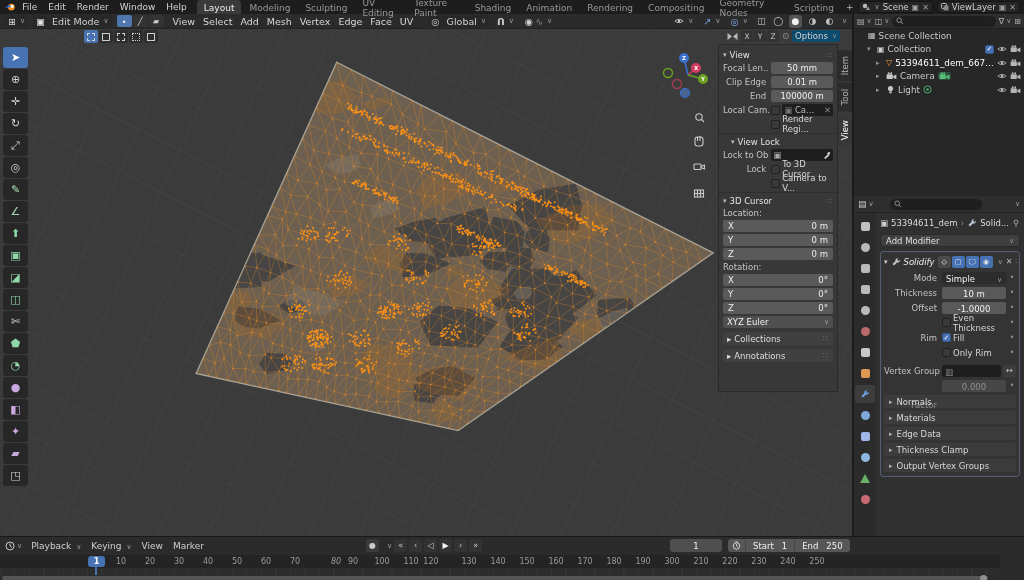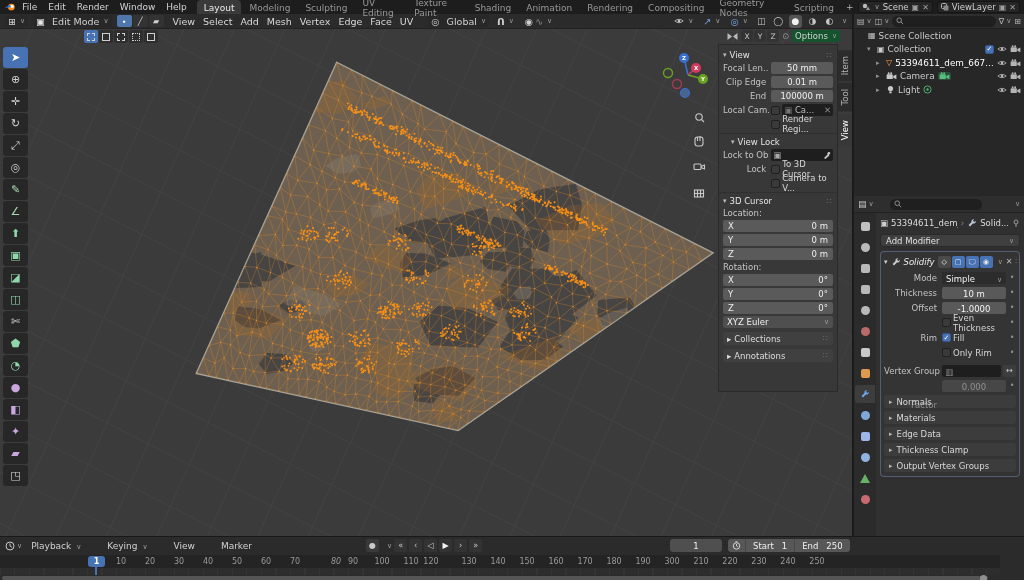--- a/index.html
+++ b/index.html
@@ -104,21 +104,21 @@
   .mlabel{width:56px;text-align:right;padding-right:3px;color:#c2c2c2;white-space:nowrap;flex-shrink:0;}
   .mfield{flex:1;background:#595959;border-radius:2px;height:12px;display:flex;align-items:flex-end;justify-content:center;color:#f2f2f2;}
   .mfield.dd{background:#2c2c2c;justify-content:space-between;padding:0 4px;}
   .mfield.dim{background:#474747;color:#909090;}
   .adot{width:8px;text-align:center;color:#8f8f8f;font-size:8px;flex-shrink:0;}
   .msection{background:#3c3c3c;border-radius:3px;height:13px;display:flex;align-items:center;gap:4px;padding:0 5px;margin-top:3px;color:#d8d8d8;}
 
   
   #timeline{left:0;top:536px;width:1024px;height:44px;background:#2b2b2b;border-top:1px solid #191919;z-index:15;}
   #tl-header{height:18px;display:flex;align-items:center;padding:0 5px;gap:9px;font-size:9px;}
-  #tl-menus{display:flex;gap:26px;}
+  #tl-menus{display:flex;gap:10px;}
   #tl-playctl{position:absolute;left:366px;top:2px;display:flex;align-items:center;gap:2px;}
   .playbtn{width:13px;height:13px;display:flex;align-items:center;justify-content:center;color:#c9c9c9;font-size:8px;background:#333;border-radius:2px;}
   .playbtn.main{color:#f5f5f5;}
   #tl-right{position:absolute;left:670px;top:2px;display:flex;gap:6px;align-items:center;}
   #cur-frame{width:52px;height:13px;background:#4f4f4f;border-radius:3px;display:flex;align-items:center;justify-content:center;color:#f0f0f0;font-size:8.5px;}
   #range-pill{height:13px;background:#575757;border-radius:3px;display:flex;align-items:center;font-size:8.5px;color:#f0f0f0;}
   #range-pill .seg{padding:0 7px;display:flex;gap:8px;align-items:center;}
   #range-pill .sep{width:1px;height:13px;background:#474747;}
   #tl-ruler{position:absolute;left:0;top:18px;width:1000px;height:13px;background:#242424;}
   .tick{position:absolute;top:2px;transform:translateX(-50%);font-size:8px;color:#9b9b9b;}
@@ -322,21 +322,21 @@
             <svg width="11" height="9" viewBox="0 0 11 9">
               <path d="M5 4.5 L0.5 1v7z M6 4.5 L10.5 1v7z" fill="#b9b9b9"></path>
             </svg>
           </span>
         <span id="mirror-xyz" style="display:flex;gap:1px;">
             <span class="xyzbtn">X</span>
             <span class="xyzbtn">Y</span>
             <span class="xyzbtn">Z</span>
           </span>
         <span class="icn" style="color:#9a9a9a;">⊙</span>
-        <span class="hbtn" style="background:#14532d;">
+        <span class="hbtn" style="background:#0c4a6e;">
             <span>Options</span>
             <span class="caret">∨</span>
           </span>
       </div>
     </div>
 
     <div id="toolbar">
         <span class="tool active">➤</span>
         <span class="tool" style="color: rgb(210, 210, 210);">⊕</span>
         <span class="tool" style="color: rgb(210, 210, 210);">✛</span>

